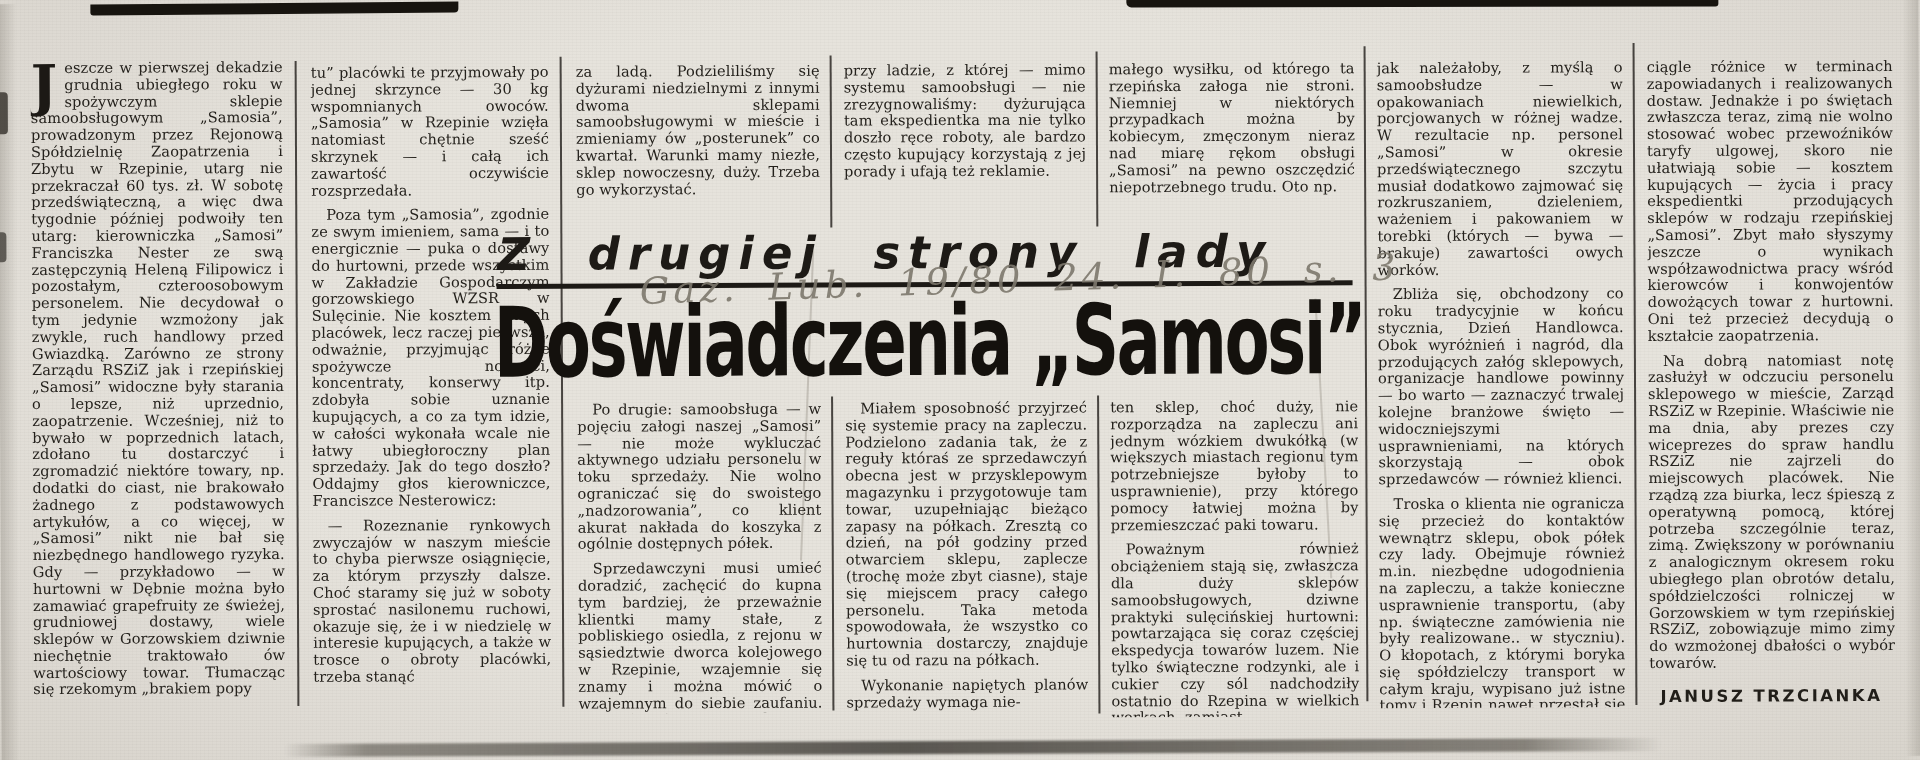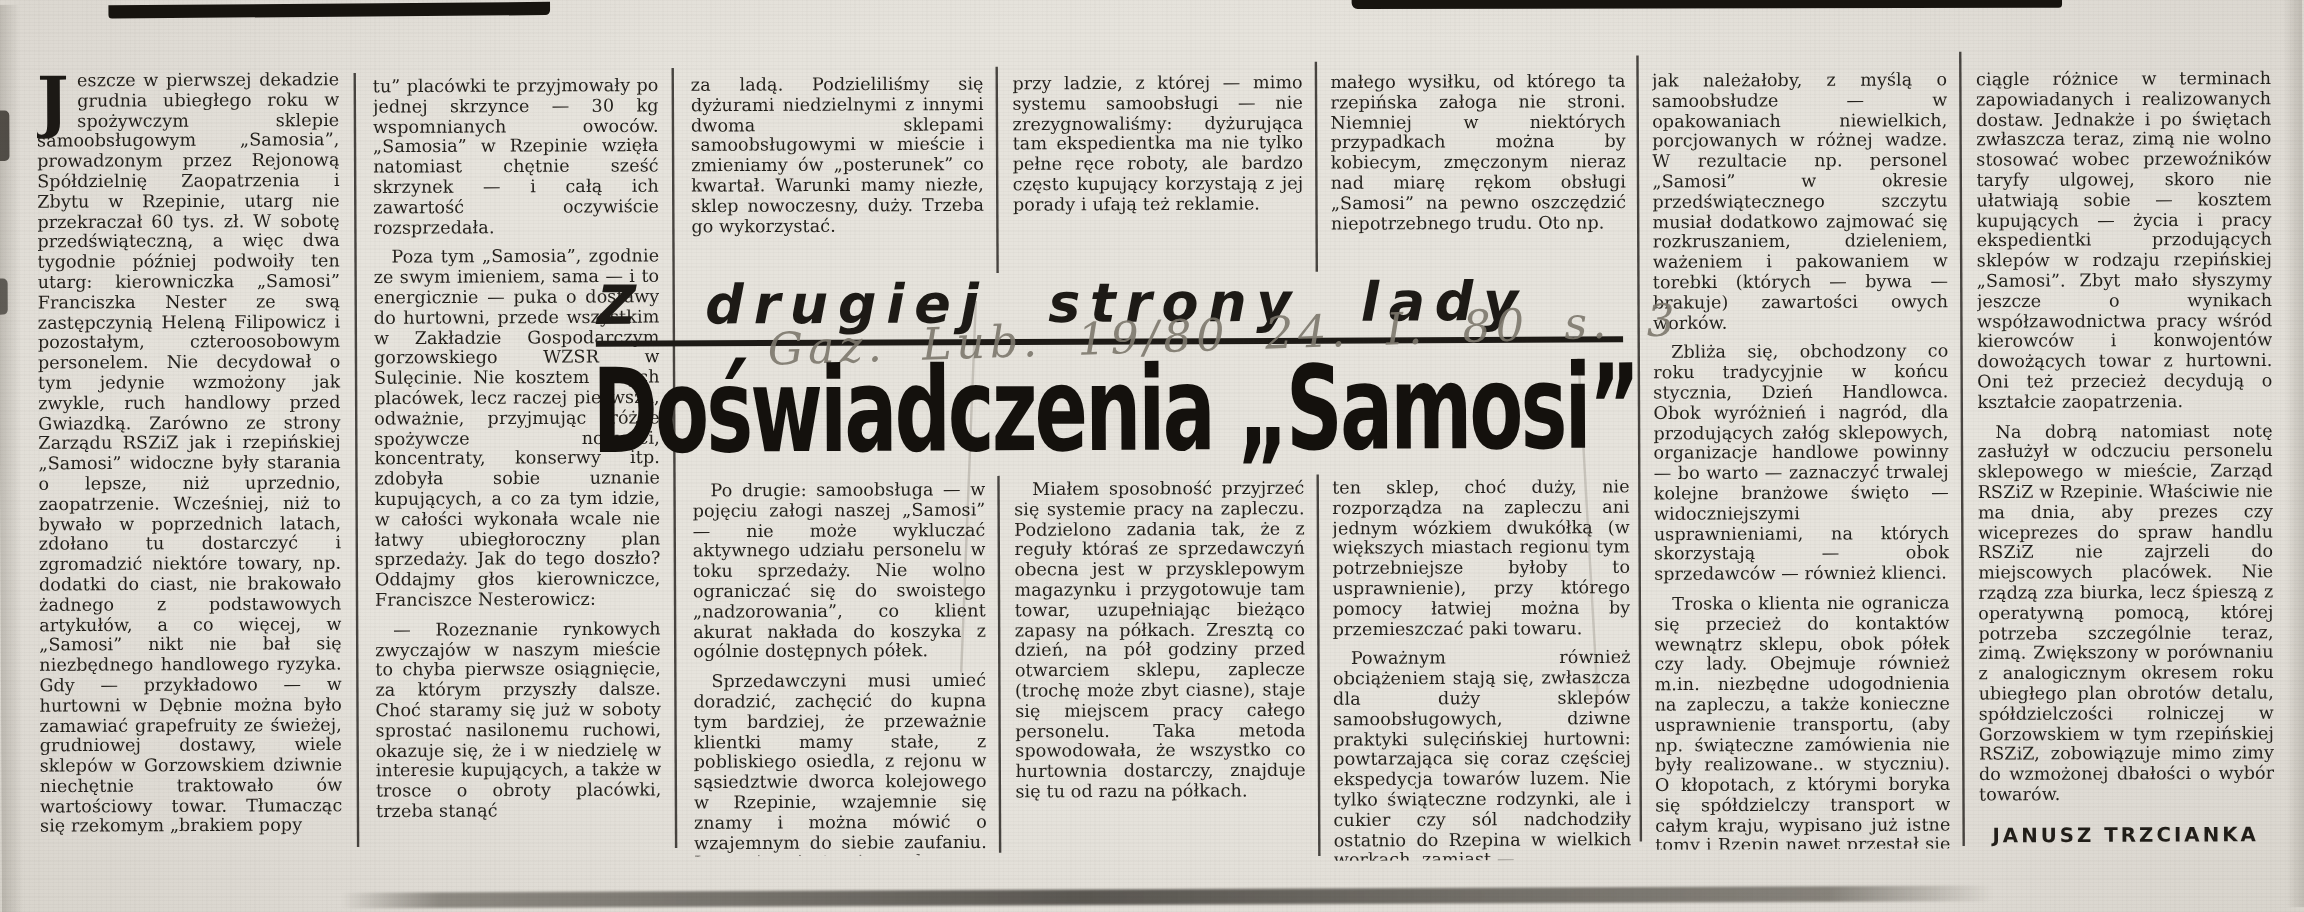--- a/index.html
+++ b/index.html
@@ -124,25 +124,26 @@
     <div class="col" style="left:577px;top:62px;width:244px;height:162px;">
         <p class="cont">za ladą. Podzieliliśmy się dyżurami niedzielnymi z innymi dwoma sklepami samoobsługowymi w mieście i zmieniamy ów „posterunek” co kwartał. Warunki mamy niezłe, sklep nowoczesny, duży. Trzeba go wykorzystać.</p>
       </div>
 
     <div class="col" style="left:577px;top:400px;width:244px;height:312px;">
         <p>Po drugie: samoobsługa — w pojęciu załogi naszej „Samosi” — nie może wykluczać aktywnego udziału personelu w toku sprzedaży. Nie wolno ograniczać się do swoistego „nadzorowania”, co klient akurat nakłada do koszyka z ogólnie dostępnych półek.</p>
         <p>Sprzedawczyni musi umieć doradzić, zachęcić do kupna tym bardziej, że przeważnie klientki mamy stałe, z pobliskiego osiedla, z rejonu w sąsiedztwie dworca kolejowego w Rzepinie, wzajemnie się znamy i można mówić o wzajemnym do siebie zaufaniu. Jego miarą jest m.in. ruch</p>
       </div>
 
     <div class="col" style="left:845px;top:62px;width:242px;height:165px;">
-        <p class="cont">przy ladzie, z której — mimo systemu samoobsługi — nie zrezygnowaliśmy: dyżurująca tam ekspedientka ma nie tylko pełne ręce roboty, ale bardzo często kupujący korzystają z jej porady i ufają też reklamie.</p>
+        <p class="cont">przy ladzie, z której — mimo systemu samoobsługi — nie zrezygnowaliśmy: dyżurująca tam ekspedientka ma nie tylko doszło ręce roboty, ale bardzo często kupujący korzystają z jej porady i ufają też reklamie.</p>
       </div>
 
     <div class="col" style="left:845px;top:400px;width:242px;height:316px;">
         <p>Miałem sposobność przyjrzeć się systemie pracy na zapleczu. Podzielono zadania tak, że z reguły któraś ze sprzedawczyń obecna jest w przysklepowym magazynku i przygotowuje tam towar, uzupełniając bieżąco zapasy na półkach. Zresztą co dzień, na pół godziny przed otwarciem sklepu, zaplecze (trochę może zbyt ciasne), staje się miejscem pracy całego personelu. Taka metoda spowodowała, że wszystko co hurtownia dostarczy, znajduje się tu od razu na półkach.</p>
+        <p>Wykonanie napiętych planów sprzedaży wymaga nie-</p>
       </div>
 
     <div class="col" style="left:1110px;top:62px;width:246px;height:165px;">
         <p class="cont">małego wysiłku, od którego ta rzepińska załoga nie stroni. Niemniej w niektórych przypadkach można by kobiecym, zmęczonym nieraz nad miarę rękom obsługi „Samosi” na pewno oszczędzić niepotrzebnego trudu. Oto np.</p>
       </div>
 
     <div class="col" style="left:1110px;top:400px;width:248px;height:318px;">
         <p class="cont">ten sklep, choć duży, nie rozporządza na zapleczu ani jednym wózkiem dwukółką (w większych miastach regionu tym potrzebniejsze byłoby to usprawnienie), przy którego pomocy łatwiej można by przemieszczać paki towaru.</p>
         <p>Poważnym również obciążeniem stają się, zwłaszcza dla duży sklepów samoobsługowych, dziwne praktyki sulęcińskiej hurtowni: powtarzająca się coraz częściej ekspedycja towarów luzem. Nie tylko świąteczne rodzynki, ale i cukier czy sól nadchodziły ostatnio do Rzepina w wielkich workach, zamiast —</p>
       </div>

